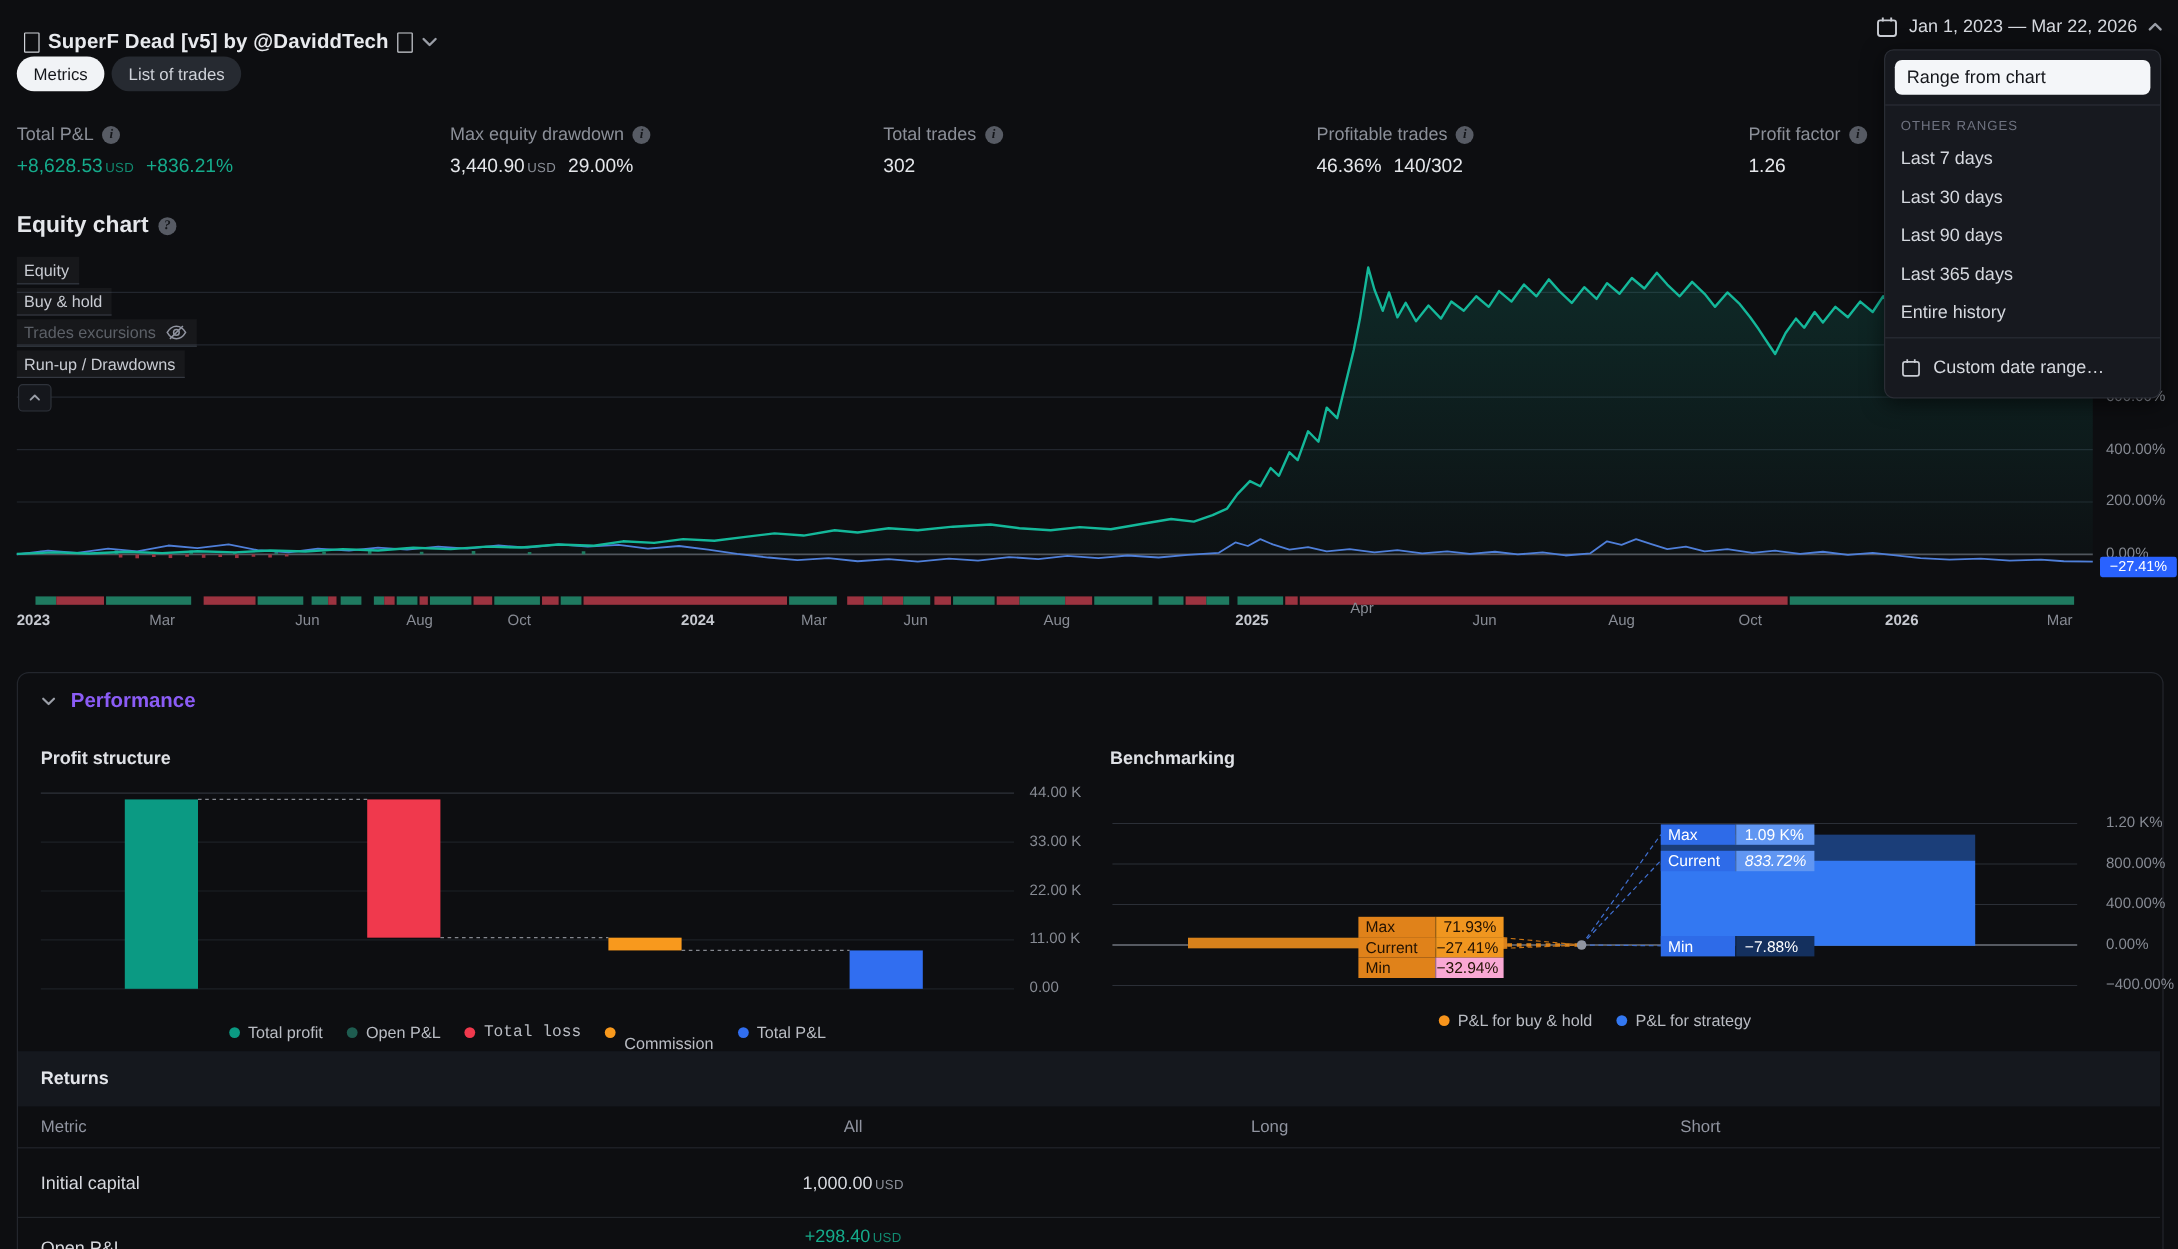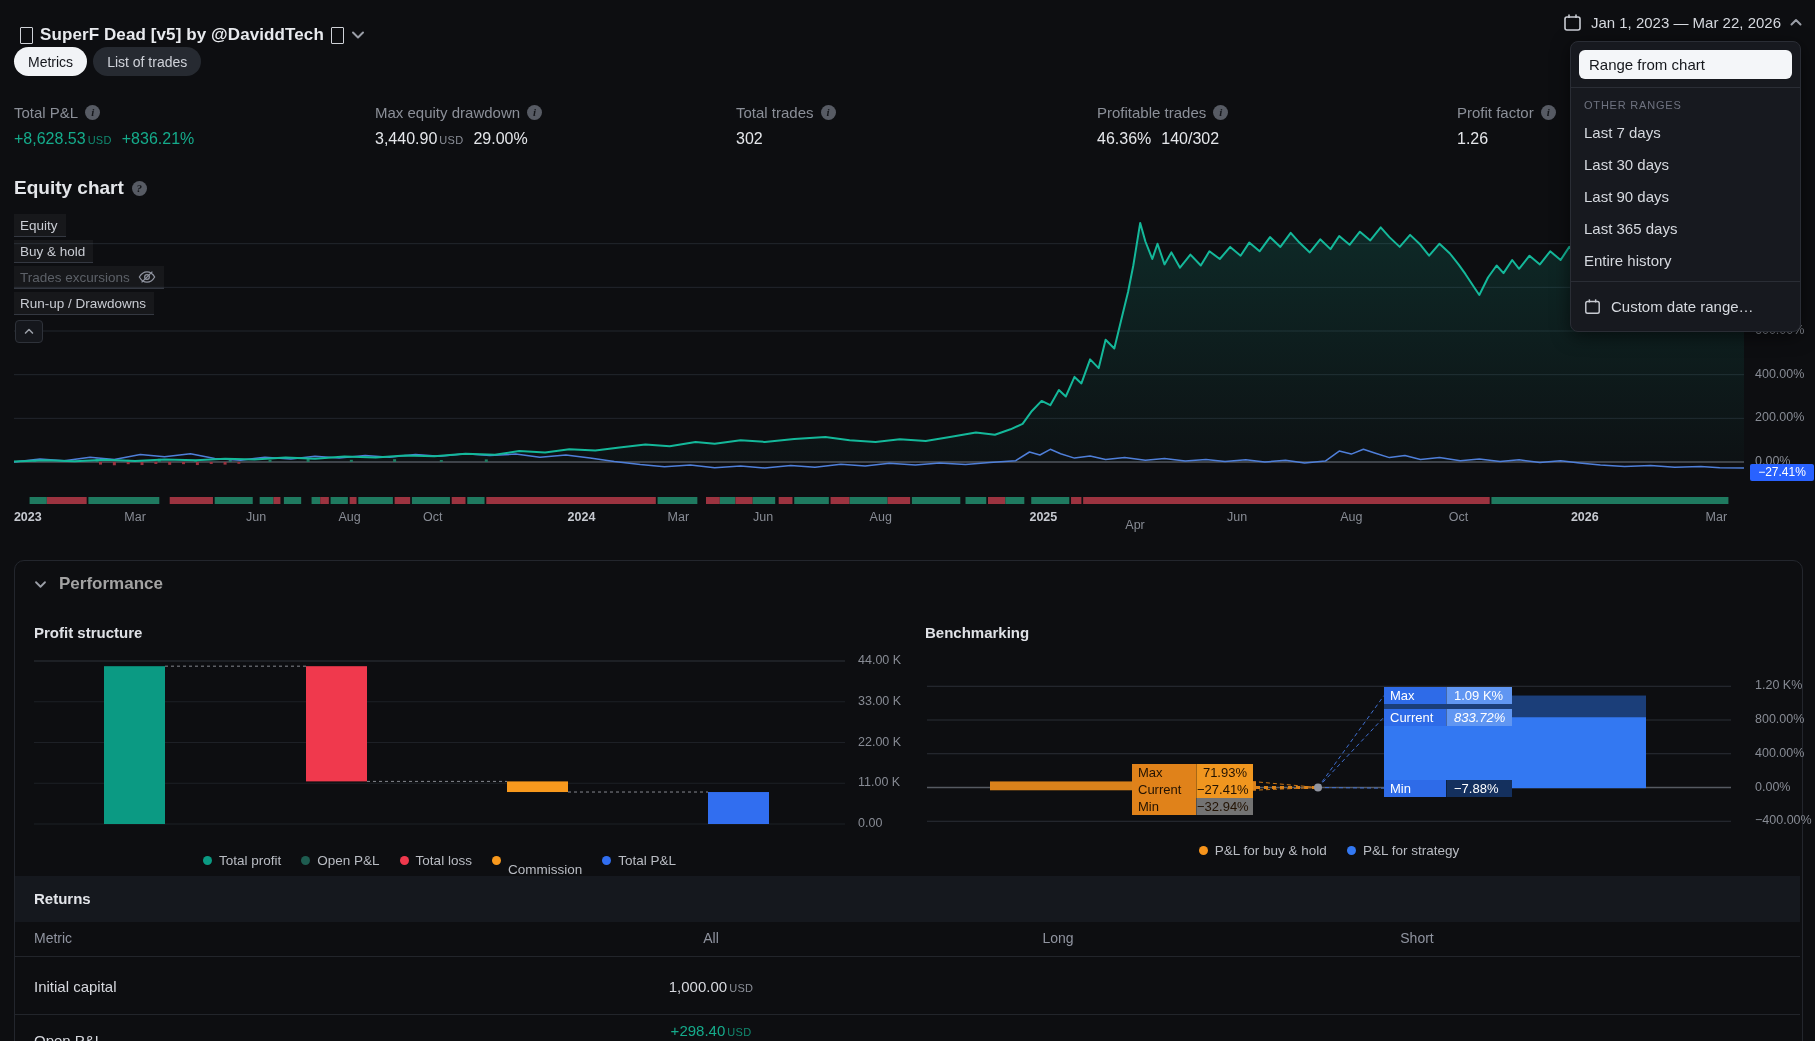--- a/index.html
+++ b/index.html
@@ -42,21 +42,21 @@
   #chart-layer{position:absolute;left:0;top:0;z-index:5;pointer-events:none;}
   #labels-layer{position:absolute;left:0;top:0;z-index:8;pointer-events:none;}
   .ytick{position:absolute;font-size:12.5px;color:#878b94;white-space:nowrap;}
   .xtick{position:absolute;font-size:12.5px;color:#878b94;transform:translateX(-50%);white-space:nowrap;}
   .xtick.yr{color:#c6c9d0;font-weight:bold;}
   .badge{position:absolute;left:1750px;top:464px;width:64px;height:17px;border-radius:2px;
          font-size:12px;line-height:17px;text-align:center;color:#fff;}
   
   .panel{left:14px;top:560px;width:1787px;height:620px;border:1px solid #23262d;border-radius:10px;z-index:1;}
   .perf-head{left:34px;top:574px;display:flex;align-items:center;gap:12px;z-index:8;}
-  .perf-head b{font-size:17px;color:#a3a3a3;}
+  .perf-head b{font-size:17px;color:#8b5cf6;}
   .sub-label{position:absolute;font-size:15px;font-weight:bold;color:#dfe1e6;z-index:8;}
   .legend-row{position:absolute;display:flex;justify-content:center;gap:20px;z-index:8;}
   .legend-item{display:flex;align-items:center;gap:7px;font-size:13.5px;color:#b9bcc3;}
   .dot{width:9px;height:9px;border-radius:50%;flex:0 0 auto;}
   
   .bx{position:absolute;display:flex;z-index:8;font-size:13px;line-height:17px;height:17px;}
   .bx .l{padding-left:6px;}
   .bx .v{border-left:1px solid rgba(0,0,0,.3);}
   
   .band{left:15px;top:876px;width:1785px;height:46px;background:#15181e;z-index:2;}
@@ -310,21 +310,21 @@
       <div class="xtick yr" style="left: 27.84px; top: 510px;">2023</div>
       <div class="xtick" style="left: 135.1px; top: 510px;">Mar</div>
       <div class="xtick" style="left: 256.2px; top: 510px;">Jun</div>
       <div class="xtick" style="left: 349.62px; top: 510px;">Aug</div>
       <div class="xtick" style="left: 432.66px; top: 510px;">Oct</div>
       <div class="xtick yr" style="left: 581.44px; top: 510px;">2024</div>
       <div class="xtick" style="left: 678.32px; top: 510px;">Mar</div>
       <div class="xtick" style="left: 763.09px; top: 510px;">Jun</div>
       <div class="xtick" style="left: 880.73px; top: 510px;">Aug</div>
       <div class="xtick yr" style="left: 1043.35px; top: 510px;">2025</div>
-      <div class="xtick" style="left: 1135.04px; top: 518px;">Apr</div>
+      <div class="xtick" style="left: 1135.04px; top: 500px;">Apr</div>
       <div class="xtick" style="left: 1237.11px; top: 510px;">Jun</div>
       <div class="xtick" style="left: 1351.29px; top: 510px;">Aug</div>
       <div class="xtick" style="left: 1458.55px; top: 510px;">Oct</div>
       <div class="xtick yr" style="left: 1584.84px; top: 510px;">2026</div>
       <div class="xtick" style="left: 1716.32px; top: 510px;">Mar</div>
       <div class="ytick" style="left: 858px; top: 653px;">44.00 K</div>
       <div class="ytick" style="left: 858px; top: 693.75px;">33.00 K</div>
       <div class="ytick" style="left: 858px; top: 734.5px;">22.00 K</div>
       <div class="ytick" style="left: 858px; top: 775.25px;">11.00 K</div>
       <div class="ytick" style="left: 858px; top: 816px;">0.00</div>
@@ -332,21 +332,21 @@
         <div class="legend-item">
           <div class="dot" style="background: rgb(11, 154, 131);"></div>
           <div style="display: inline;">Total profit</div>
         </div>
         <div class="legend-item">
           <div class="dot" style="background: rgb(30, 92, 80);"></div>
           <div style="display: inline;">Open P&amp;L</div>
         </div>
         <div class="legend-item">
           <div class="dot" style="background: rgb(240, 57, 77);"></div>
-          <div style="display: inline;">Total loss</div>
+          <div style="display: inline; font-family: Liberation Mono, monospace;">Total loss</div>
         </div>
         <div class="legend-item">
           <div class="dot" style="background: rgb(248, 153, 29);"></div>
           <div style="display: inline; margin-top: 19px;">Commission</div>
         </div>
         <div class="legend-item">
           <div class="dot" style="background: rgb(49, 110, 240);"></div>
           <div style="display: inline;">Total P&amp;L</div>
         </div>
       </div>
@@ -358,21 +358,21 @@
       <div class="bx" style="left: 1132px; top: 763.5px; color: rgb(35, 19, 3);">
         <div class="l" style="width: 58px; background: rgb(224, 130, 26);">Max</div>
         <div class="v" style="width: 50px; background: rgb(240, 150, 31); text-align: right; padding-right: 6px;">71.93%</div>
       </div>
       <div class="bx" style="left: 1132px; top: 780.5px; color: rgb(35, 19, 3);">
         <div class="l" style="width: 58px; background: rgb(224, 130, 26);">Current</div>
         <div class="v" style="width: 50px; background: rgb(240, 150, 31); text-align: right; padding-right: 6px;">−27.41%</div>
       </div>
       <div class="bx" style="left: 1132px; top: 797.5px; color: rgb(35, 19, 3);">
         <div class="l" style="width: 58px; background: rgb(224, 130, 26);">Min</div>
-        <div class="v" style="width: 50px; background: #737373; text-align: right; padding-right: 6px;">−32.94%</div>
+        <div class="v" style="width: 50px; background: #f9a8d4; text-align: right; padding-right: 6px;">−32.94%</div>
       </div>
       <div class="bx" style="left: 1384px; top: 687px; color: rgb(255, 255, 255);">
         <div class="l" style="width: 56px; background: rgb(46, 107, 232);">Max</div>
         <div class="v" style="width: 58px; background: rgb(96, 150, 242); padding-left: 7px;">1.09 K%</div>
       </div>
       <div class="bx" style="left: 1384px; top: 709px; color: rgb(255, 255, 255);">
         <div class="l" style="width: 56px; background: rgb(46, 107, 232);">Current</div>
         <div class="v" style="width: 58px; background: rgb(96, 150, 242); padding-left: 7px; font-style: italic;">833.72%</div>
       </div>
       <div class="bx" style="left: 1384px; top: 779.5px; color: rgb(255, 255, 255);">

